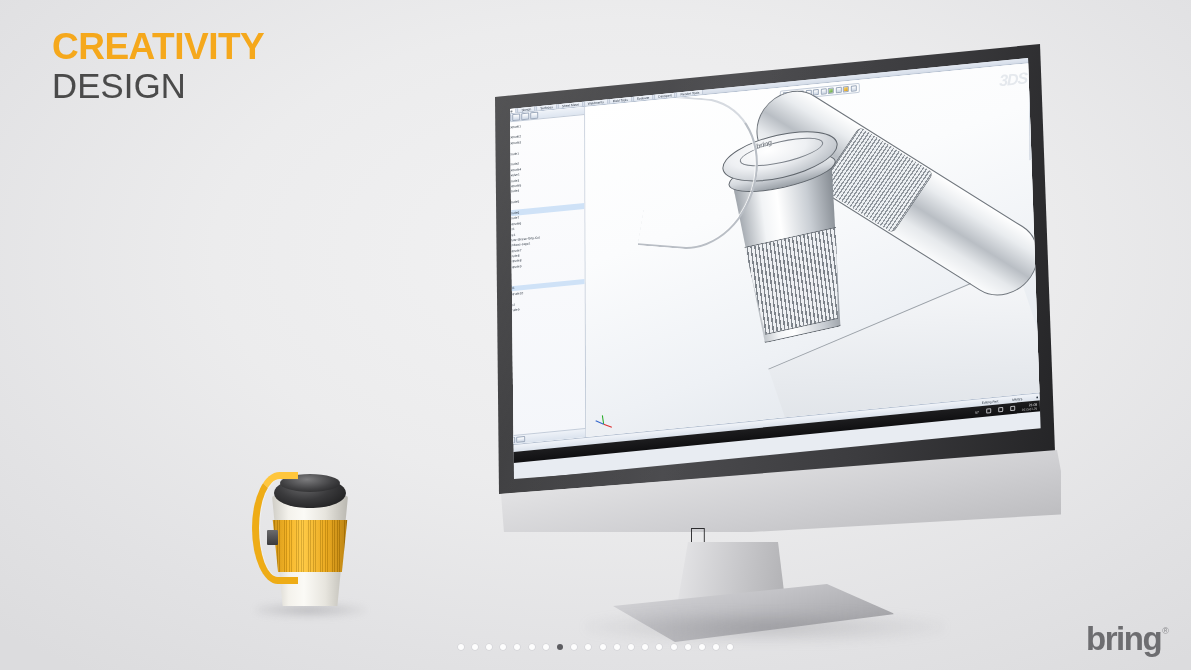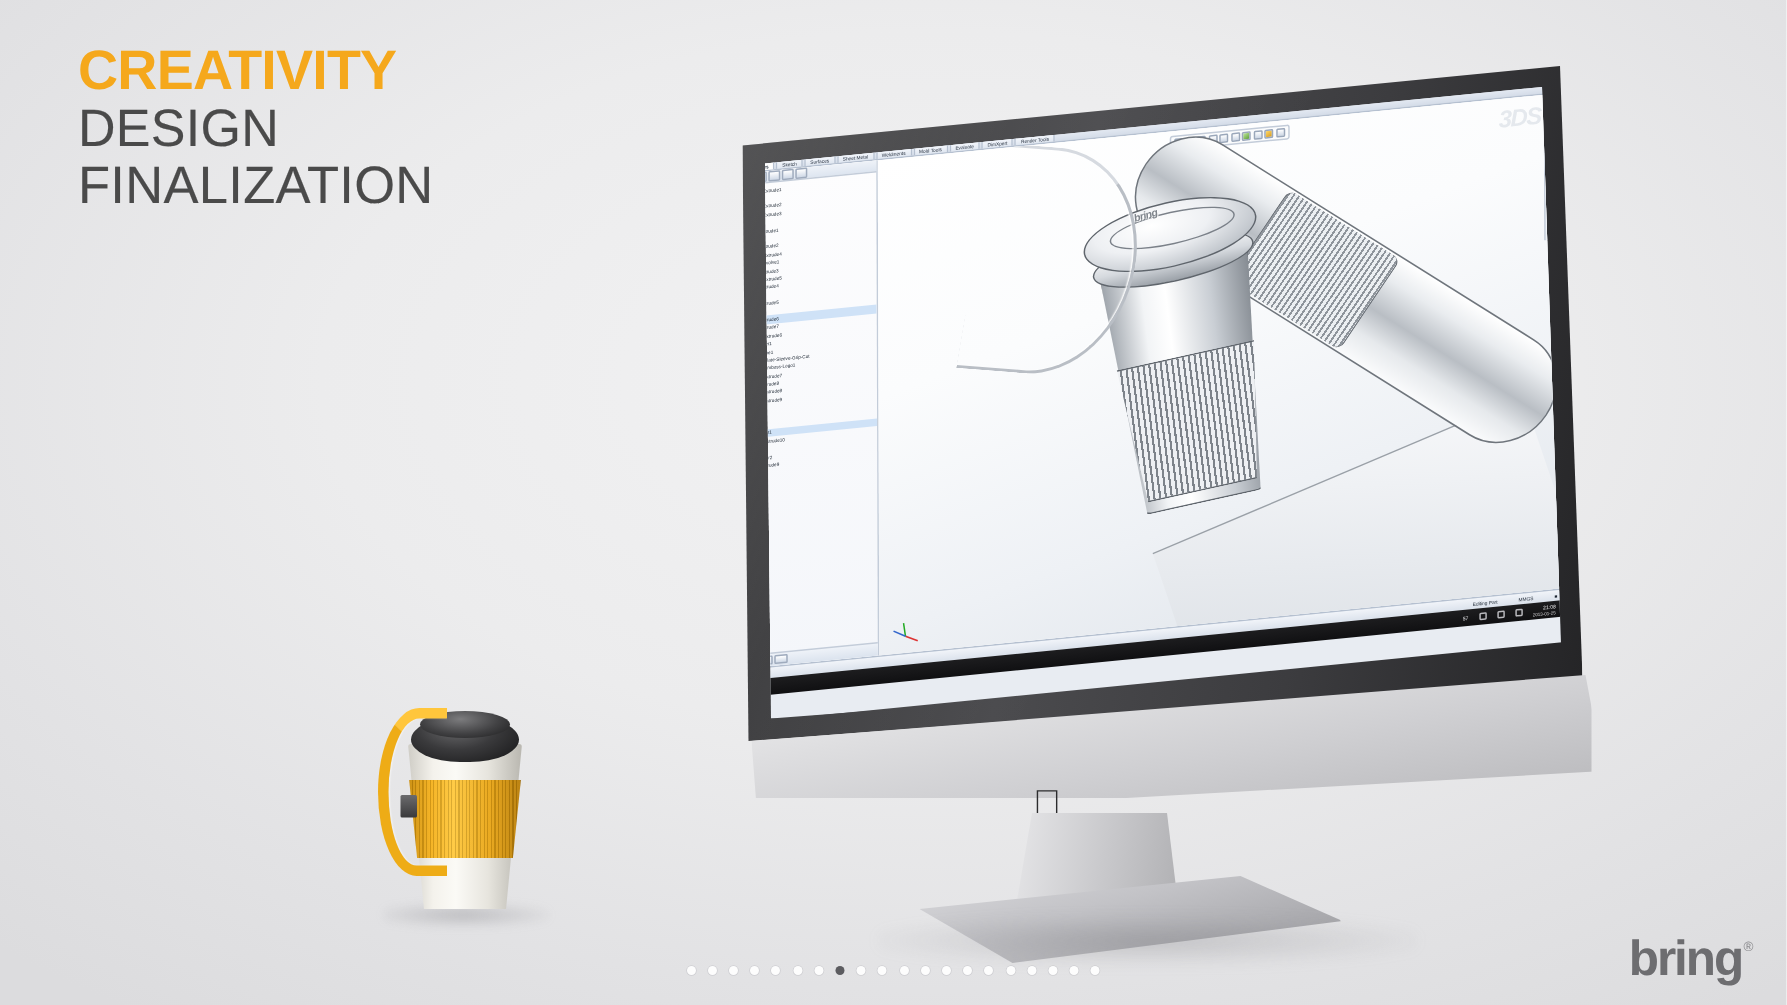--- a/index.html
+++ b/index.html
@@ -329,21 +329,20 @@
   #brand { position:absolute; right:22px; bottom:16px; display:flex; align-items:flex-start; }
   #brand .bn { font-size:33px; font-weight:bold; color:#6d6d70; letter-spacing:-1.4px; line-height:30px; }
   #brand .reg { font-size:9px; color:#8a8a8d; margin-left:1px; margin-top:2px; }
 </style>
 </head>
 <body>
 
 <div id="headline">
   <span class="l1">CREATIVITY</span>
   <span class="l2">DESIGN</span>
-  <span class="l3">FINALIZATION</span>
 </div>
 
 <div id="imac">
 
   <div class="bezel"></div>
   <div class="bezel-gloss"></div>
 
   <div class="screen-wrap">
     <div class="screen-skew">
 

